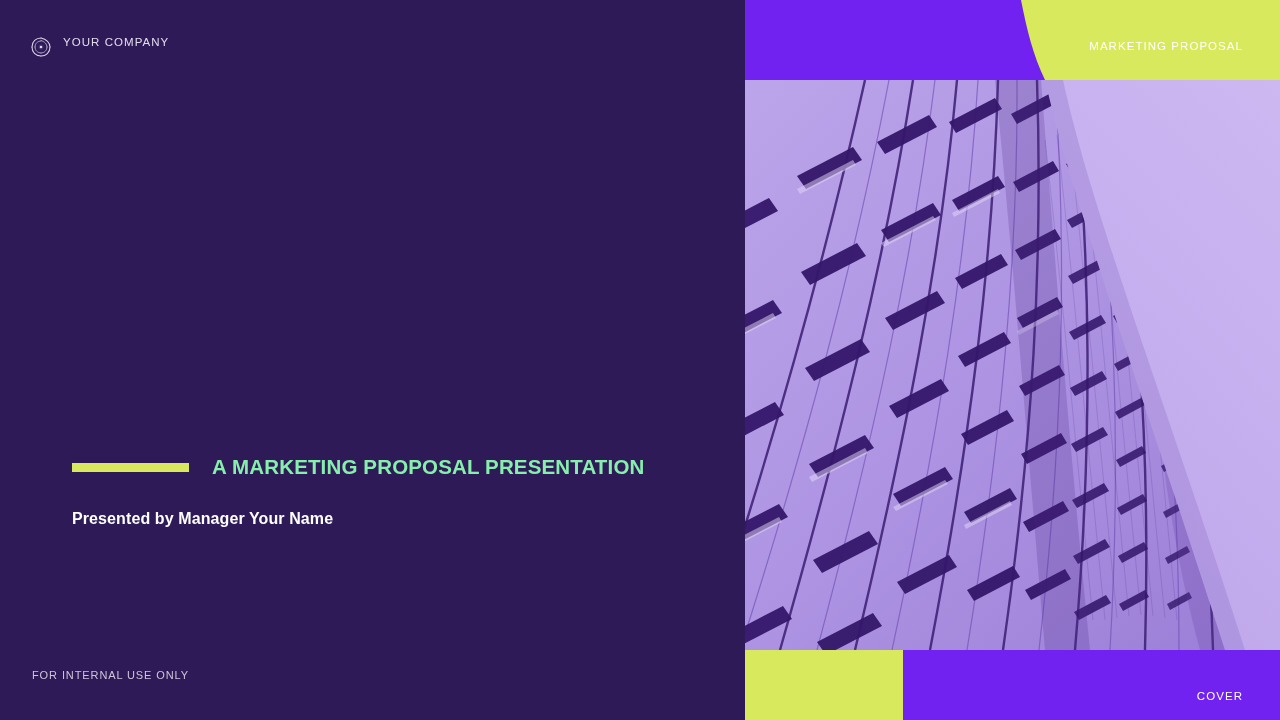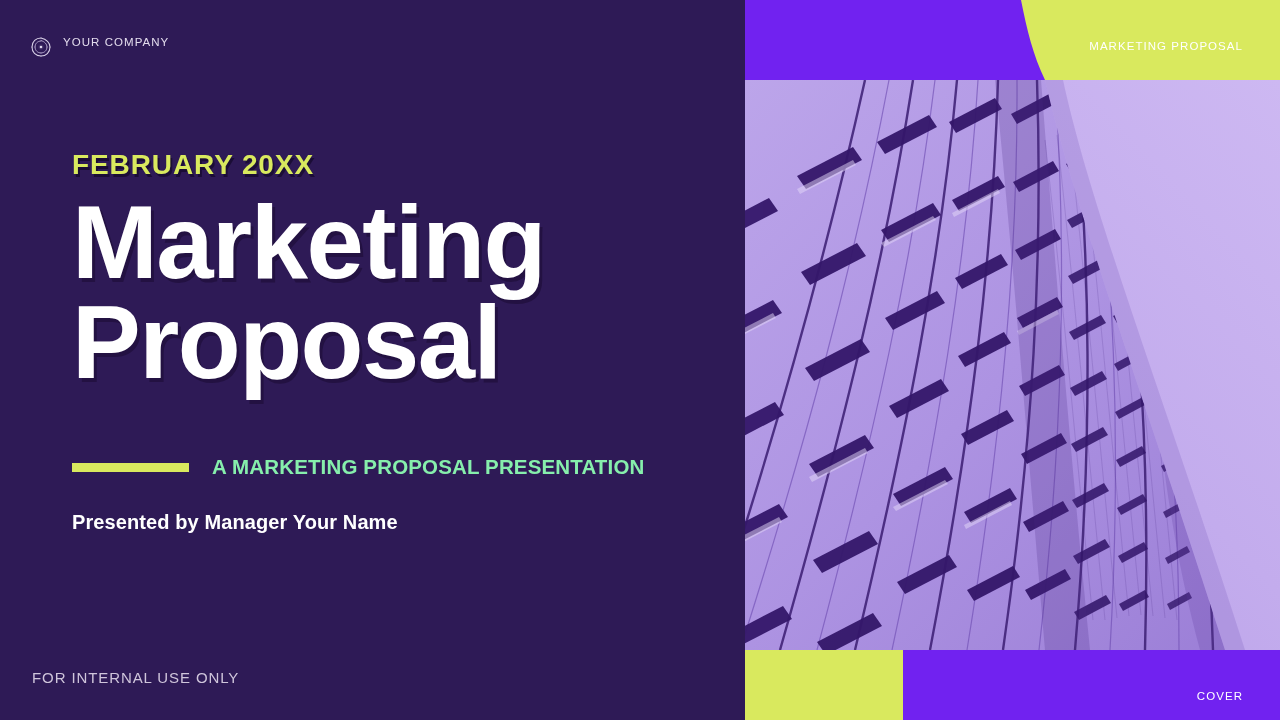--- a/index.html
+++ b/index.html
@@ -61,27 +61,27 @@
   #subtitle-bar {
     width:117px; height:9px; background:#d9e95e; flex:none;
   }
   #subtitle-text {
     color:#86efac; font-size:20.5px; font-weight:700;
     letter-spacing:0.15px; white-space:nowrap;
   }
 
   #presenter-block { position:absolute; left:72px; top:506px; }
   #presenter-name, #presenter-dept {
-    color:#ffffff; font-size:20px; font-weight:700;
+    color:#ffffff; font-size:16px; font-weight:700;
     letter-spacing:0.1px; line-height:1.68; white-space:nowrap;
   }
 
   #internal-note {
     position:absolute; left:32px; top:669px;
-    color:#cfc5db; font-size:15px; letter-spacing:0.9px;
+    color:#cfc5db; font-size:11px; letter-spacing:0.9px;
     font-weight:400; white-space:nowrap;
   }
 
   
   #right-panel {
     position:absolute; left:745px; top:0;
     width:535px; height:720px;
     background:#2e1a56;
     padding-left:12px;
   }
@@ -143,25 +143,20 @@
             <path d="M22 34 C15 34 10 29 10 22"></path>
             <path d="M10 22 C10 15 15 10 22 10"></path>
           </g>
           <circle cx="22" cy="22" r="5.4" fill="#3c2a63"></circle>
           <circle cx="22" cy="22" r="2.6" fill="#ded6ea"></circle>
         </svg>
       </span>
       <span id="brand-name">YOUR COMPANY</span>
     </div>
 
-    <div id="headline-block">
-      <div id="date-eyebrow">FEBRUARY 20XX</div>
-      <div id="title-line-1">Marketing</div>
-      <div id="title-line-2">Proposal</div>
-    </div>
 
     <div id="subtitle-row">
       <span id="subtitle-bar"></span>
       <span id="subtitle-text">A MARKETING PROPOSAL PRESENTATION</span>
     </div>
 
     <div id="presenter-block">
       <div id="presenter-name">Presented by Manager Your Name</div>
     </div>
 

